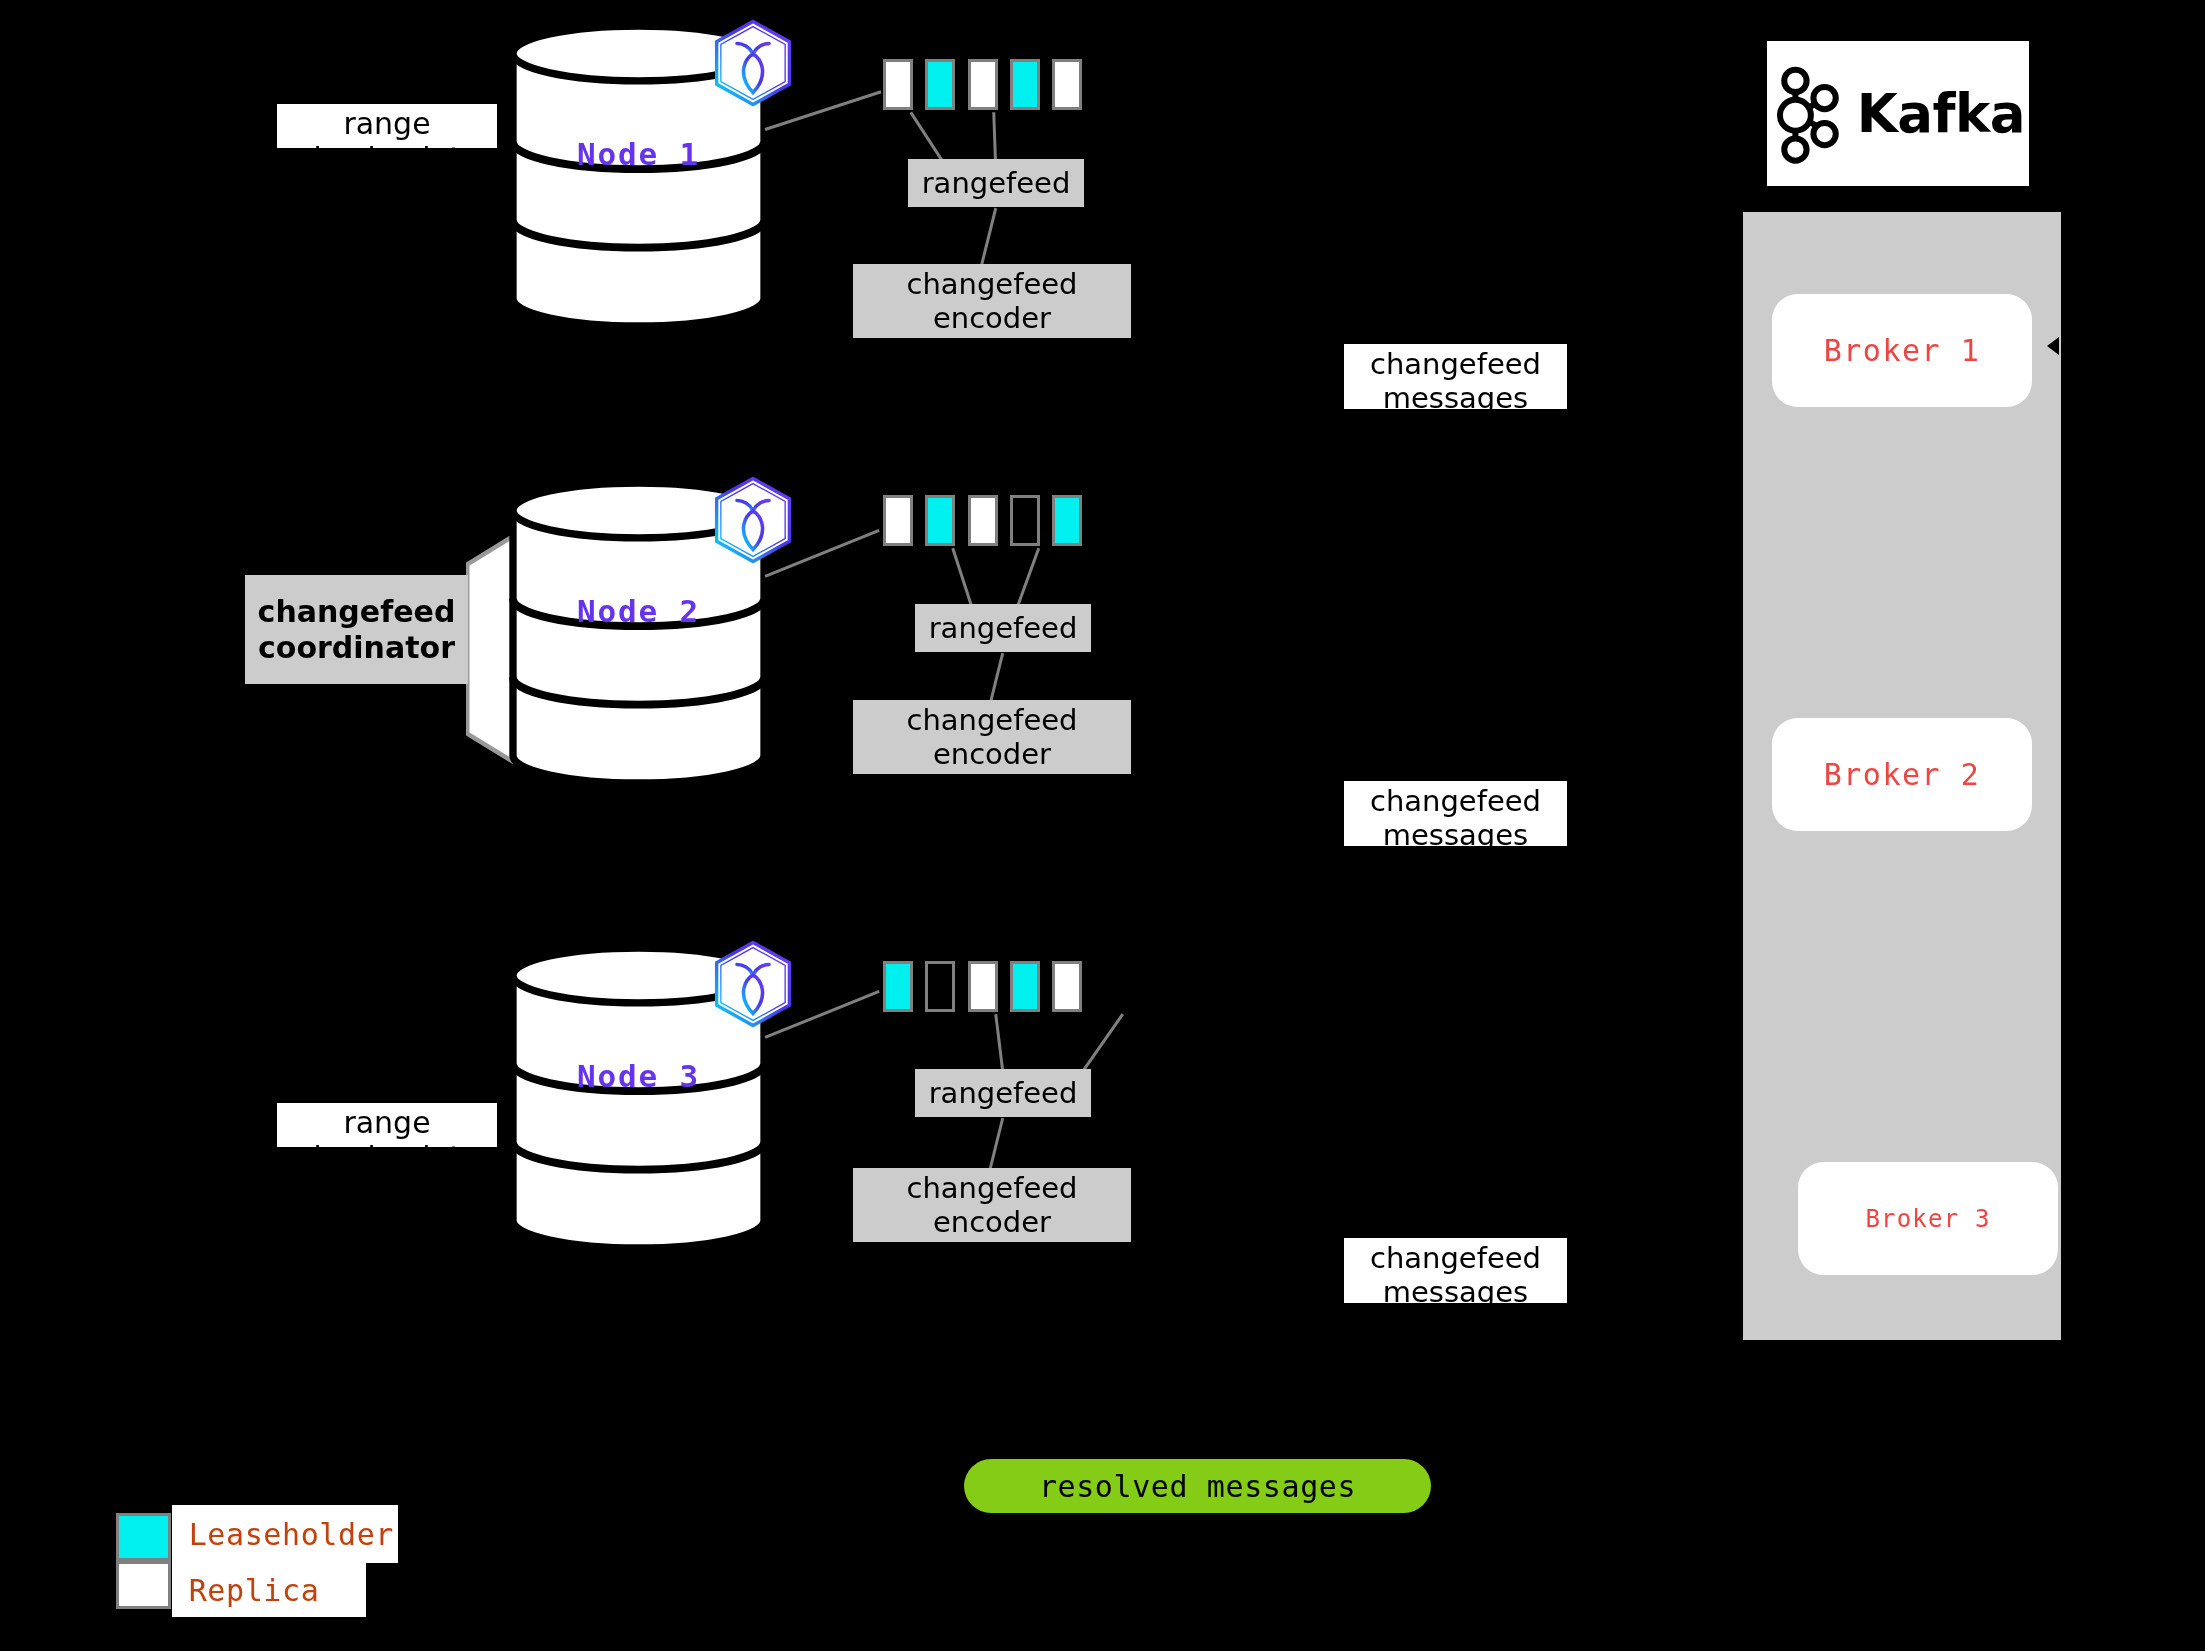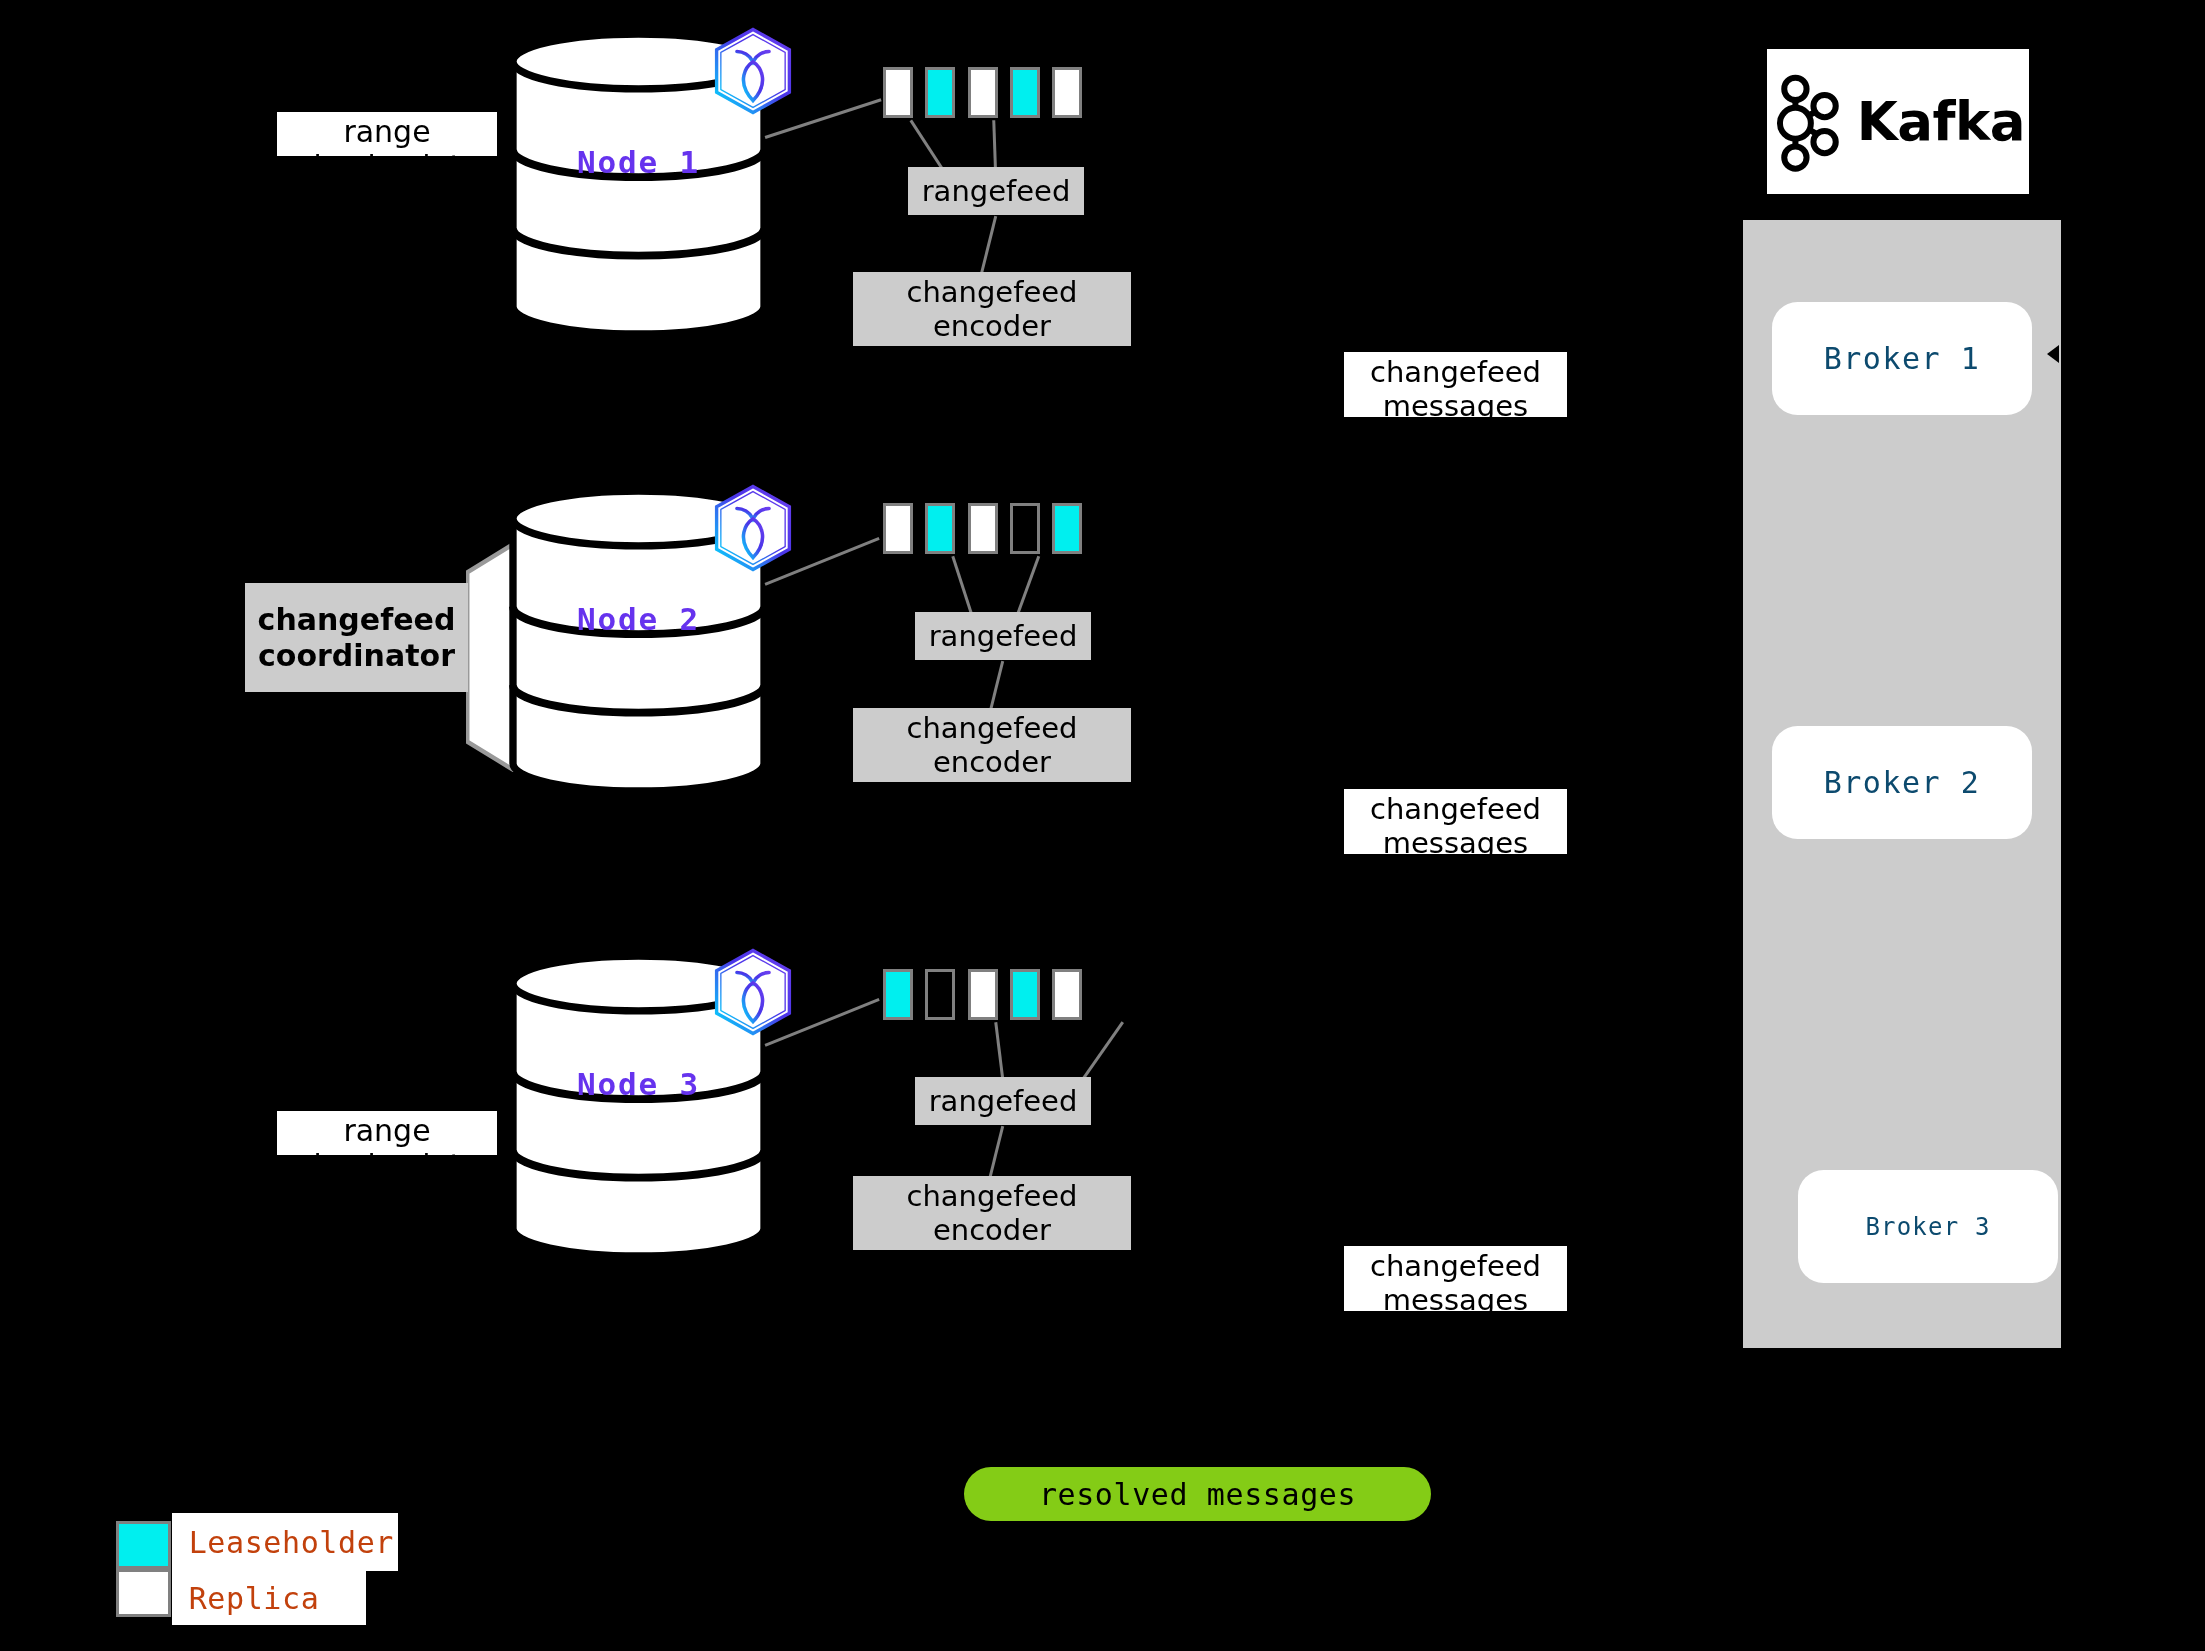--- a/index.html
+++ b/index.html
@@ -7,21 +7,20 @@
     padding: 0;
     background: #000000;
   }
   #stage {
     position: relative;
     width: 2205px;
     height: 1636px;
     background: #000000;
     overflow: hidden;
     font-family: "DejaVu Sans", sans-serif;
-    margin-top: 8px;
   }
 
   
   .abs { position: absolute; }
 
   
   .wlabel {
     position: absolute;
     background: #ffffff;
     color: #000000;
@@ -75,21 +74,21 @@
   .conn { position: absolute; background: #808080; transform-origin: 0 50%; height: 2.5px; }
 
   
   #kafka-panel {
     position: absolute;
     background: #cccccc;
   }
   .broker {
     position: absolute;
     background: #ffffff;
-    color: #0c4a6e;
+    color: #ef4444;
     border-radius: 25.5px;
     font-family: "DejaVu Sans Mono", monospace;
     display: flex;
     align-items: center;
     justify-content: center;
     letter-spacing: 0.05em;
   }
   #kafka-logo {
     position: absolute;
     background: #ffffff;

